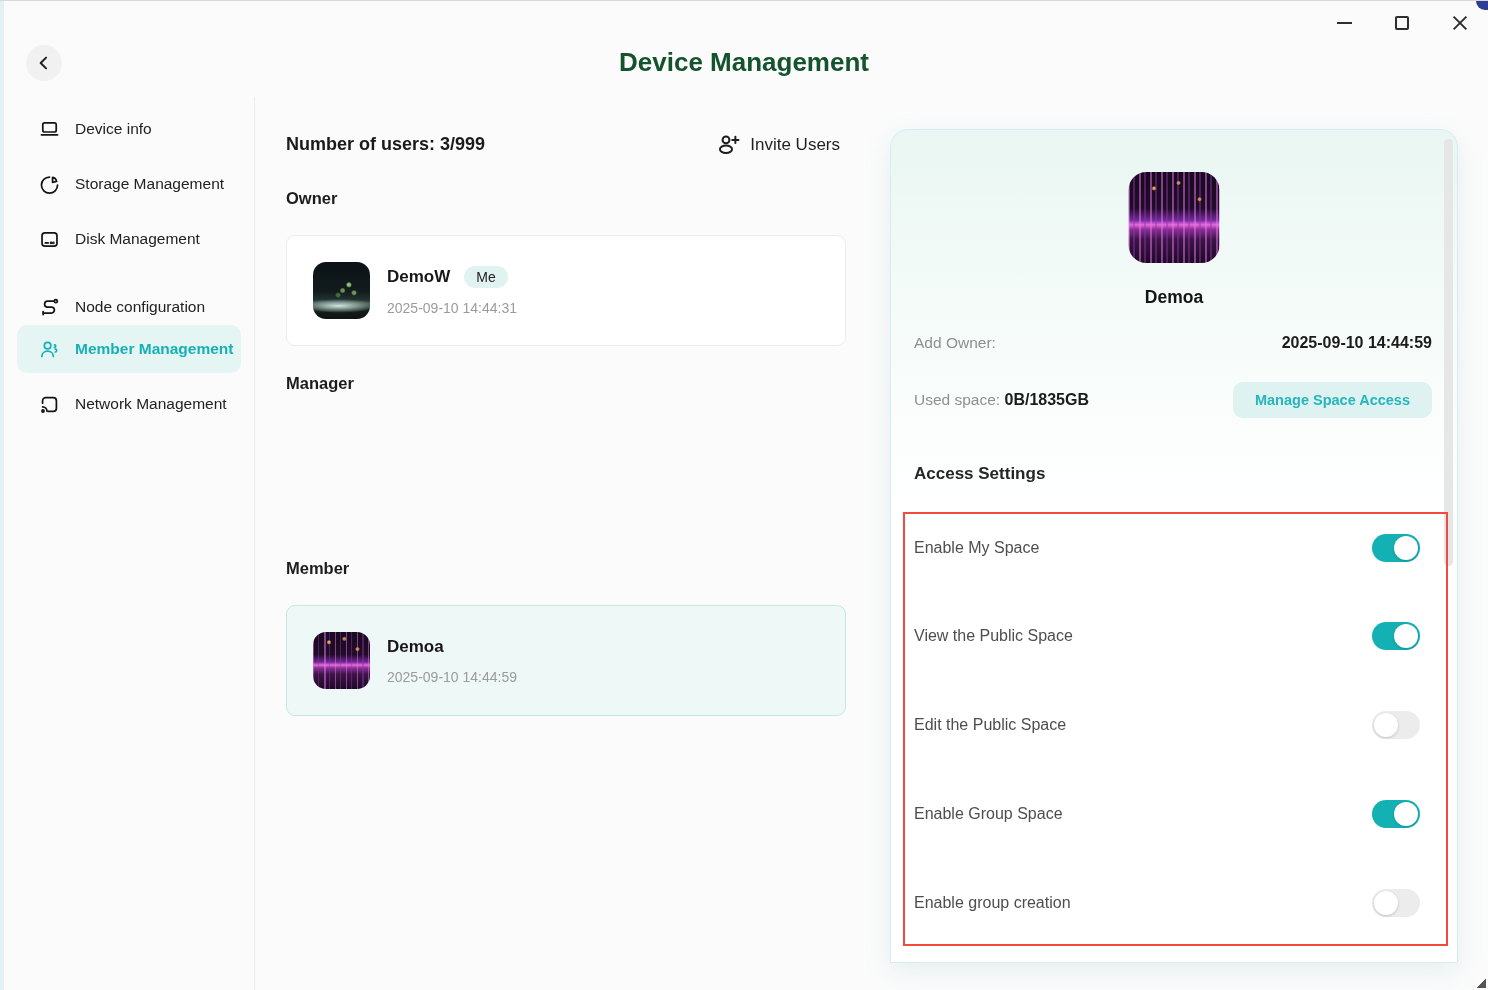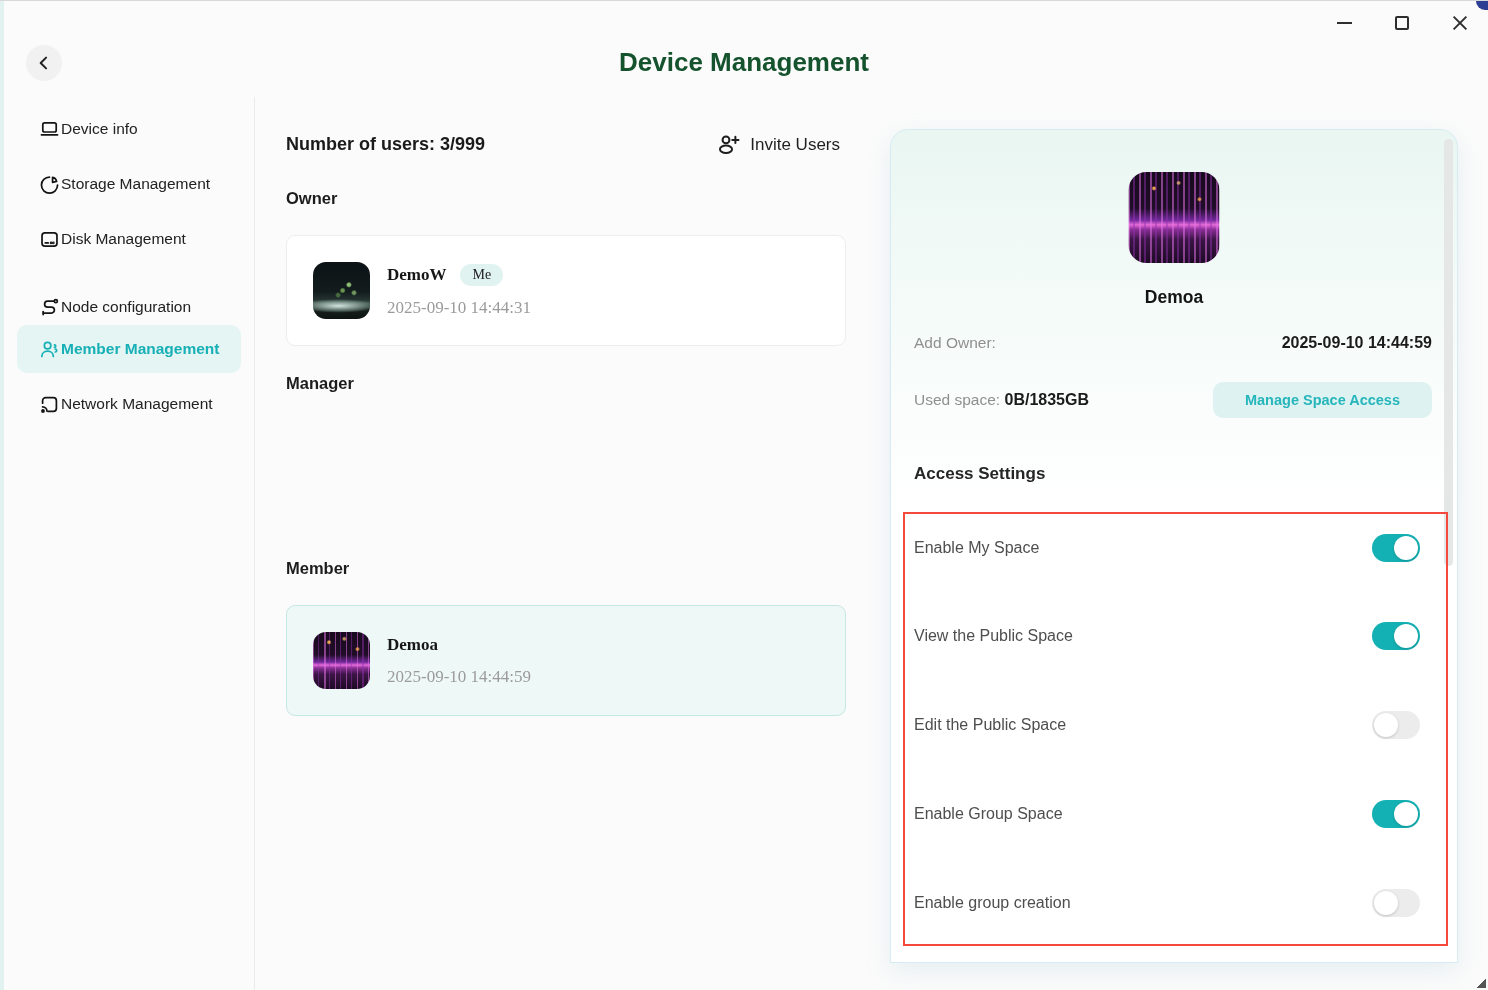--- a/index.html
+++ b/index.html
@@ -20,40 +20,40 @@
   .ic-max{width:14px;height:14px;border:2px solid #2e2e2e;border-radius:2px;}
   .ic-close{position:relative;width:16px;height:16px;}
   .ic-close::before,.ic-close::after{content:"";position:absolute;left:-1px;top:7px;width:18px;height:2px;background:#2e2e2e;}
   .ic-close::before{transform:rotate(45deg);}
   .ic-close::after{transform:rotate(-45deg);}
   .back-btn{position:absolute;left:26px;top:44px;width:36px;height:36px;border-radius:50%;background:#f1f1f1;border:none;display:flex;align-items:center;justify-content:center;cursor:pointer;}
   .page-title{position:absolute;left:0;right:0;top:46px;text-align:center;font-size:26px;font-weight:700;color:#14532d;}
 
   
   .sidebar{position:absolute;left:0;top:96px;bottom:0;width:255px;border-right:1px solid #ebebeb;}
-  .nav-item{position:absolute;left:17px;width:224px;height:48px;display:flex;align-items:center;padding-left:21px;border-radius:10px;cursor:pointer;font-size:15.5px;color:#222;}
+  .nav-item{position:absolute;left:17px;width:224px;height:48px;display:flex;align-items:center;gap:14px;padding-left:21px;border-radius:10px;cursor:pointer;font-size:15.5px;color:#222;}
   .nav-item svg{flex:0 0 auto;}
   .nav-item.active{background:#e4f5f3;color:#17b0b6;font-weight:600;}
   .nav-item.active svg *{stroke:#17b0b6;}
   .ni-0{top:8px;} .ni-1{top:63px;} .ni-2{top:118px;} .ni-3{top:186px;} .ni-4{top:228px;} .ni-5{top:283px;}
 
   
   .main-header{position:absolute;left:286px;top:130px;width:560px;display:flex;justify-content:space-between;align-items:center;}
   .users-count{font-size:18px;font-weight:600;color:#1a1a1a;}
   .invite-btn{display:flex;align-items:center;gap:9px;background:none;border:none;font-size:17px;color:#1f1f1f;cursor:pointer;font-family:inherit;}
   .group-heading{position:absolute;left:286px;font-size:16.5px;font-weight:600;color:#1c1c1c;}
   .gh-owner{top:188px;} .gh-manager{top:373px;} .gh-member{top:558px;}
-  .member-card{position:absolute;left:286px;width:560px;height:111px;background:#fff;border:1px solid #ededed;border-radius:9px;display:flex;align-items:center;padding-left:26px;gap:17px;cursor:pointer;font-family:Liberation Serif, serif;}
+  .member-card{position:absolute;left:286px;width:560px;height:111px;background:#fff;border:1px solid #ededed;border-radius:9px;display:flex;align-items:center;padding-left:26px;gap:17px;cursor:pointer;}
   .mc-owner{top:234px;} .mc-manager{top:419px;}
   .mc-member{top:604px;background:#eef8f6;border-color:#c6e8e2;}
   .card-avatar{width:57px;height:57px;border-radius:13px;flex:0 0 auto;}
   .name-row{display:flex;align-items:center;gap:14px;}
   .member-name{font-size:17px;font-weight:700;color:#171717;}
   .me-badge{background:#e1f3f0;color:#222;font-size:14px;padding:3px 12px;border-radius:13px;}
-  .member-time{font-size:17px;color:#9b9b9b;margin-top:12px;}
+  .member-time{font-size:14px;color:#9b9b9b;margin-top:12px;}
 
   
   .avatar-demow{
     background:
       radial-gradient(circle at 63% 40%, rgba(150,200,120,.95) 0 1.5px, transparent 3px),
       radial-gradient(circle at 52% 50%, rgba(120,170,90,.85) 0 1.5px, transparent 3px),
       radial-gradient(circle at 72% 54%, rgba(150,200,120,.7) 0 1.5px, transparent 3px),
       radial-gradient(circle at 44% 58%, rgba(100,150,80,.6) 0 1.5px, transparent 3px),
       radial-gradient(ellipse 90% 16% at 45% 77%, rgba(220,238,232,.95), rgba(140,170,160,.45) 55%, transparent 75%),
       linear-gradient(180deg,#0c1216 0%,#121c1d 52%,#243230 66%,#3e524b 72%,#16201c 82%,#0d1412 100%);
@@ -79,21 +79,21 @@
     box-shadow:0 8px 26px rgba(120,175,190,.16);
   }
   .p-avatar{position:absolute;left:50%;top:42px;transform:translateX(-50%);width:91px;height:91px;border-radius:18px;}
   .p-name{position:absolute;left:0;right:0;top:157px;text-align:center;font-size:17.5px;font-weight:700;color:#141414;}
   .p-row{position:absolute;left:23px;right:25px;display:flex;justify-content:space-between;align-items:center;}
   .row-addtime{top:200px;height:26px;}
   .row-space{top:250px;height:40px;}
   .p-label{font-size:15.5px;color:#8f8f8f;}
   .p-value{font-size:16px;font-weight:600;color:#1b1b1b;}
   .space-text{font-size:15.5px;}
-  .manage-btn{background:#ddf2f1;color:#26b6bb;border:none;border-radius:10px;font-size:14.5px;font-weight:700;padding:10px 32px;cursor:pointer;font-family:inherit;}
+  .manage-btn{background:#ddf2f1;color:#26b6bb;border:none;border-radius:10px;font-size:14.5px;font-weight:700;padding:10px 22px;cursor:pointer;font-family:inherit;}
   .section-title{position:absolute;left:23px;top:334px;font-size:17px;font-weight:600;color:#262626;}
   .toggle-row{position:absolute;left:23px;right:37px;height:30px;display:flex;justify-content:space-between;align-items:center;}
   .tr-0{top:403px;} .tr-1{top:491px;} .tr-2{top:580px;} .tr-3{top:669px;} .tr-4{top:758px;}
   .toggle-label{font-size:16px;color:#4e4e4e;}
   .switch{position:relative;width:48px;height:28px;border-radius:14px;background:#ececec;cursor:pointer;flex:0 0 auto;transition:background .15s;}
   .switch::after{content:"";position:absolute;left:2px;top:2px;width:24px;height:24px;border-radius:50%;background:#fff;box-shadow:0 1px 3px rgba(0,0,0,.18);}
   .switch.on{background:#14b1b4;}
   .switch.on::after{left:auto;right:2px;}
   .scroll-thumb{position:absolute;left:1444px;top:138px;width:9px;height:427px;border-radius:5px;background:#e5e7e7;cursor:pointer;}
   .annotation-rect{position:absolute;left:903px;top:511px;width:545px;height:434px;border:2px solid #f4493f;pointer-events:none;}

